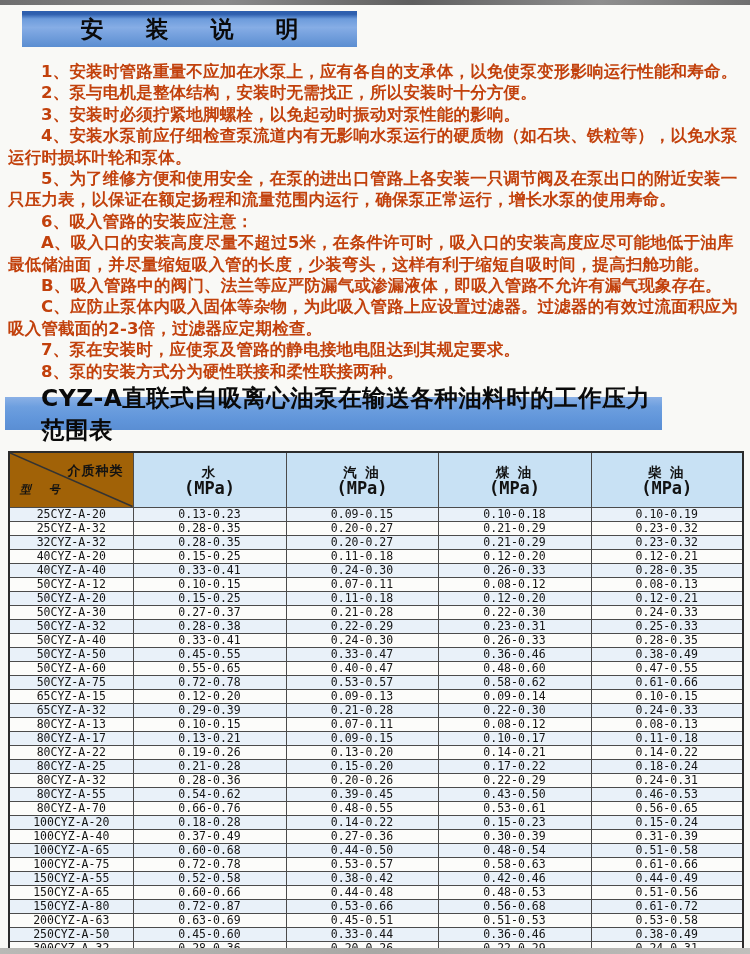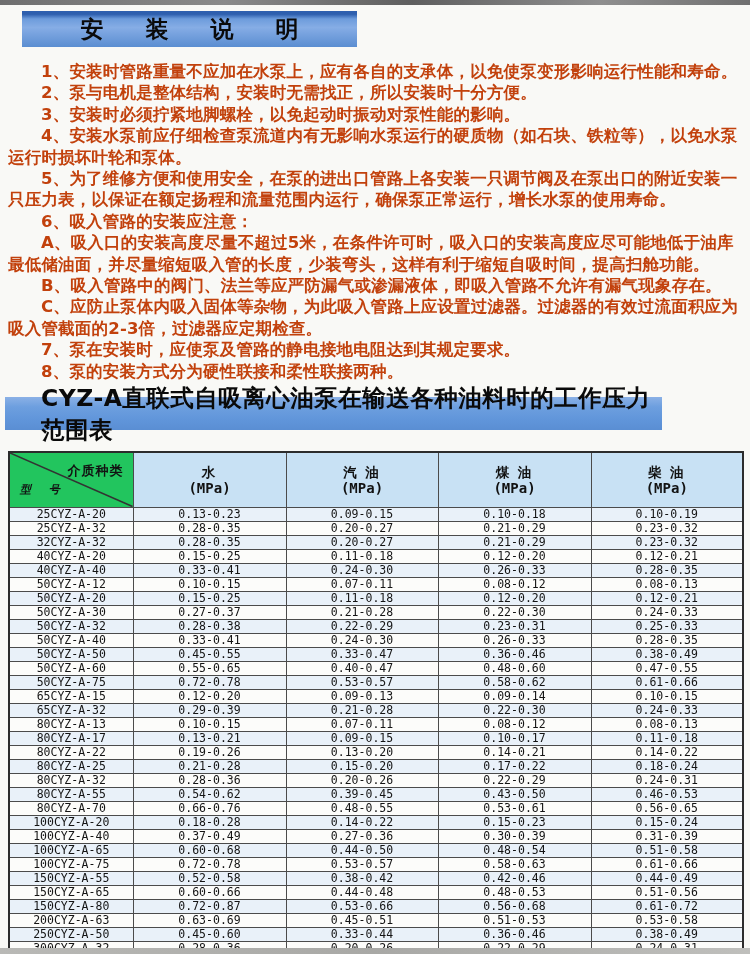--- a/index.html
+++ b/index.html
@@ -69,32 +69,32 @@
   table.pressure th, table.pressure td {
     border: 1px solid #4b4b4b;
   }
   thead th {
     background: #c8e1f4;
     height: 55px;
     font-weight: bold;
     color: #121212;
     vertical-align: middle;
   }
-  th.corner { position: relative; background: #22c55e; }
+  th.corner { position: relative; background: #a16207; }
   th.corner svg { position: absolute; top: 0; left: 0; width: 100%; height: 100%; }
   .corner-top {
     position: absolute; top: 9px; right: 9px;
     font-size: 13px; font-weight: bold; letter-spacing: 1px;
   }
   .corner-bottom {
     position: absolute; bottom: 10px; left: 10px;
     font-size: 11px; font-weight: bold; letter-spacing: 7px; font-style: italic;
   }
   .col-label { display: block; font-size: 13.5px; letter-spacing: 2px; line-height: 18px; }
-  .col-unit  { display: block; font-size: 14px; font-weight: bold; line-height: 15px;
+  .col-unit  { display: block; font-size: 17px; font-weight: bold; line-height: 15px;
                font-family: "DejaVu Sans Mono", monospace; }
   tbody td {
     height: 13.75px;
     line-height: 13px;
     padding: 0;
     text-align: center;
     font-size: 11.5px;
     font-family: "DejaVu Sans Mono", monospace;
     color: #141414;
     background: #fcfcfa;

